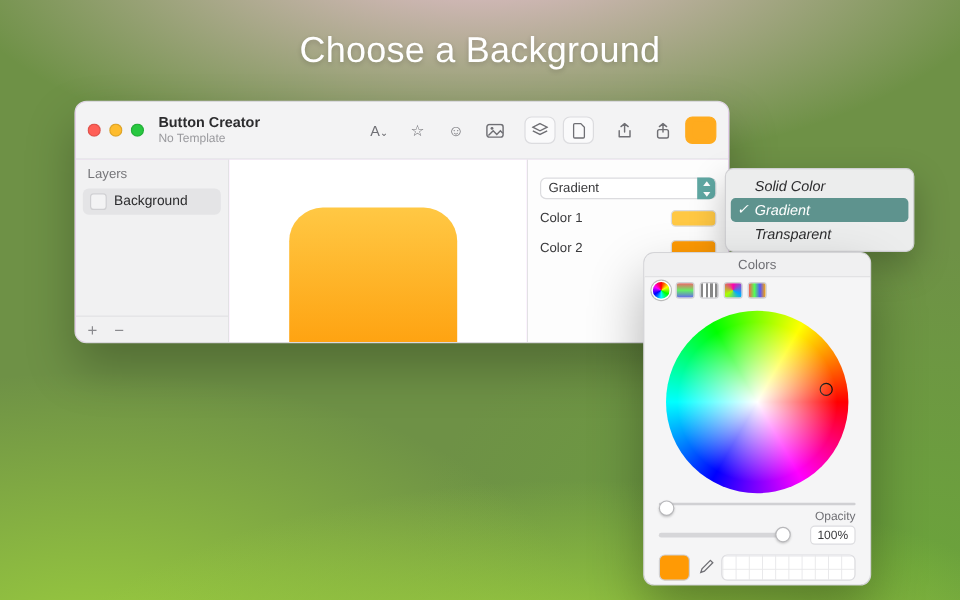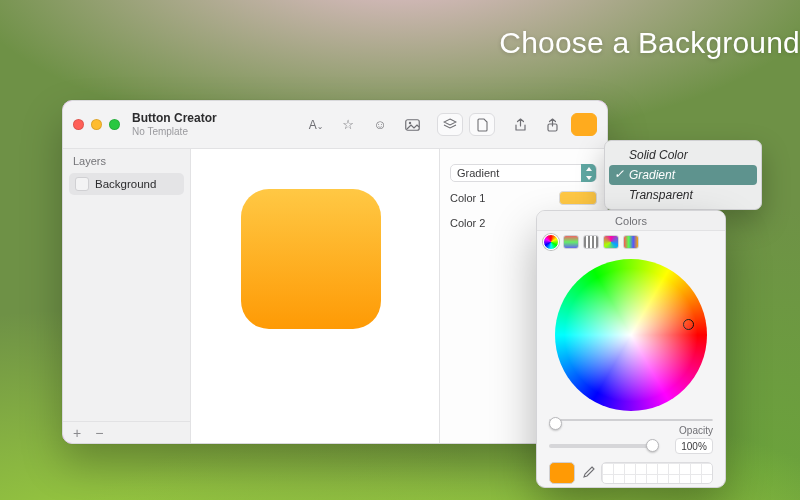--- a/index.html
+++ b/index.html
@@ -11,28 +11,28 @@
     background:
       radial-gradient(900px 500px at 60% 140%, #b9e25b 0%, #9ccf3e 30%, rgba(156,207,62,0) 60%),
       radial-gradient(700px 400px at 10% 110%, #9ccf3e 0%, rgba(156,207,62,0) 60%),
       radial-gradient(700px 450px at 95% 95%, #6ba33b 0%, rgba(107,163,59,0) 60%),
       radial-gradient(700px 300px at 50% -10%, #eec3d8 0%, rgba(238,195,216,0) 65%),
       linear-gradient(#6e9146, #6e9146);
   }
 
   .headline {
     position: absolute; top: 26px; left: 0; right: 0;
-    text-align: right;
+    text-align: center;
     color: #fff; font-size: 30px; font-weight: 400; letter-spacing: .2px;
     text-shadow: 0 1px 4px rgba(0,0,0,.18);
   }
 
   
   .app {
-    position: absolute; left: 62px; top: 100px; width: 546px; height: 344px;
+    position: absolute; left: 62px; top: 84px; width: 546px; height: 202px;
     background: #f0abfc; border: 1px solid #d9d9dc;
     border-radius: 10px;
     box-shadow: 0 20px 40px rgba(0,0,0,.25), 0 0 0 .5px rgba(0,0,0,.05);
     overflow: hidden;
     display: flex; flex-direction: column;
   }
   .titlebar {
     height: 48px; flex: 0 0 48px;
     display: flex; align-items: center; padding: 0 10px;
     background: #f3f3f4; border-bottom: 1px solid #e2e2e4;

